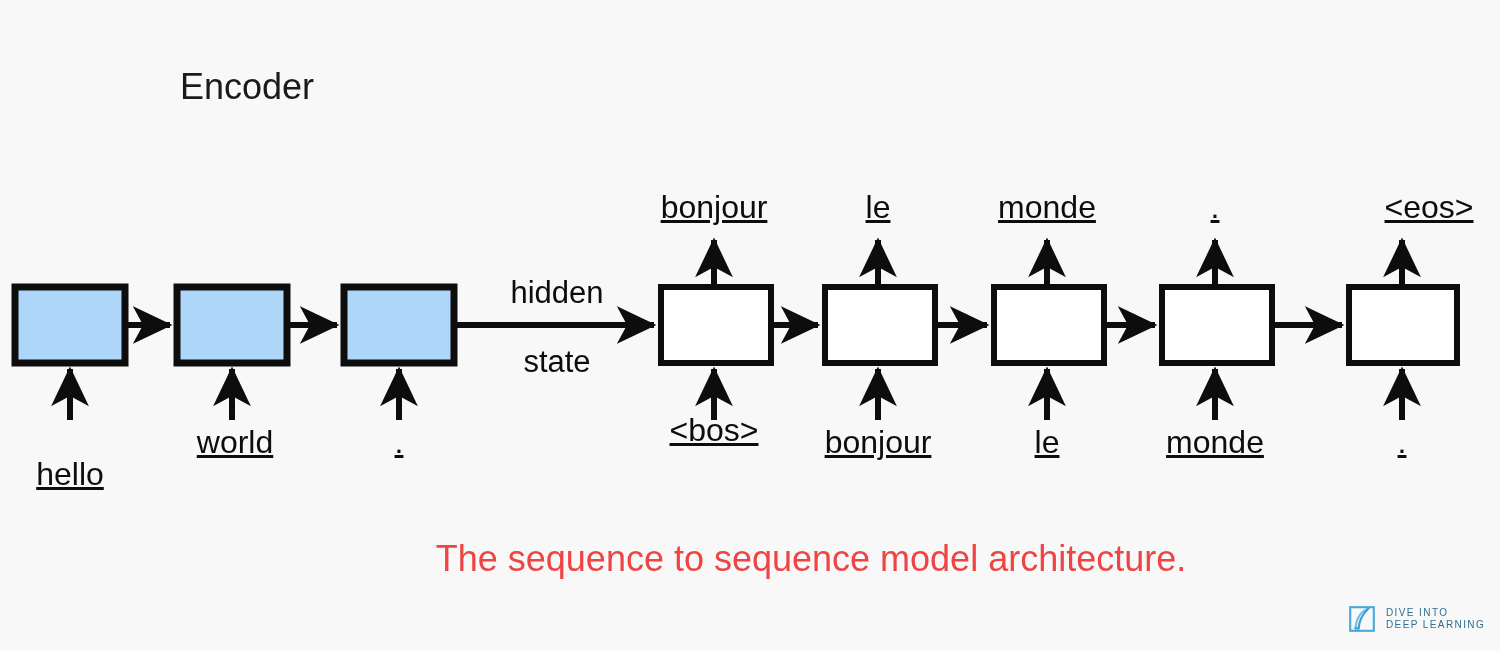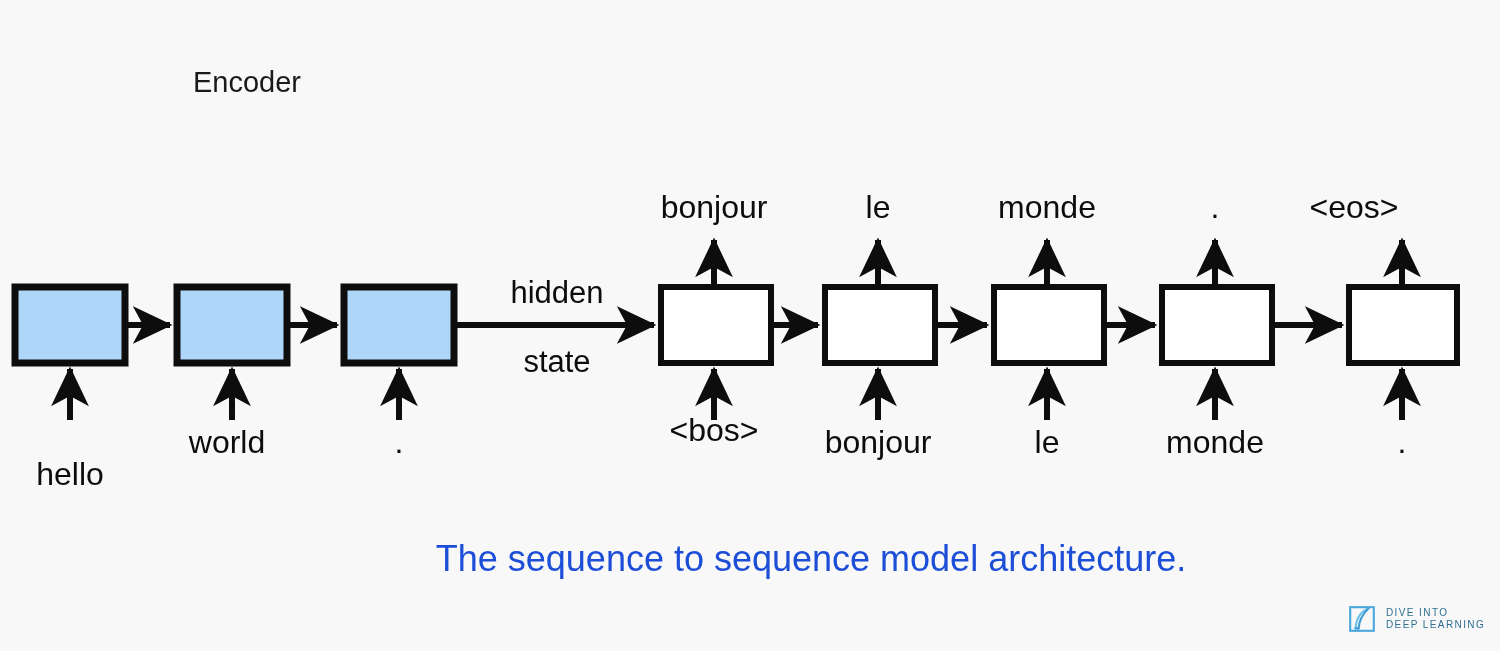--- a/index.html
+++ b/index.html
@@ -25,37 +25,38 @@
     width: 1500px;
     height: 651px;
   }
   .lbl {
     position: absolute;
     color: #111111;
     white-space: nowrap;
     font-family: "Liberation Sans", "DejaVu Sans", sans-serif;
   }
   .section-title {
-    font-size: 29px;
+    font-size: 36px;
     color: #1a1a1a;
     transform: translateX(-50%);
   }
   .token {
     font-size: 32px;
     color: #0d0d0d;
     transform: translateX(-50%);
+    text-decoration: underline;
   }
   .flow-label {
     font-size: 31px;
     color: #0d0d0d;
     transform: translateX(-50%);
   }
   .caption {
     font-size: 36px;
-    color: #1d4ed8;
+    color: #ef4444;
     transform: translateX(-50%);
     text-align: right;
   }
   .logo {
     position: absolute;
     display: flex;
     align-items: center;
     gap: 9px;
   }
   .logo-text {
@@ -126,34 +127,34 @@
       <line x1="1402" y1="285" x2="1402" y2="240"></line>
     </g>
   </svg>
 
   <div class="lbl section-title" style="left:247px; top:66px;">Encoder</div>
 
   <div class="lbl flow-label" style="left:557px; top:275px;">hidden</div>
   <div class="lbl flow-label" style="left:557px; top:344px;">state</div>
 
   <div class="lbl token" style="left:70px; top:424px;margin-top:32px;">hello</div>
-  <div class="lbl token" style="left:227px; top:424px;">world</div>
+  <div class="lbl token" style="left:235px; top:424px;">world</div>
   <div class="lbl token" style="left:399px; top:424px;">.</div>
 
   <div class="lbl token" style="left:714px; top:412px;">&lt;bos&gt;</div>
   <div class="lbl token" style="left:878px; top:424px;">bonjour</div>
   <div class="lbl token" style="left:1047px; top:424px;">le</div>
   <div class="lbl token" style="left:1215px; top:424px;">monde</div>
   <div class="lbl token" style="left:1402px; top:424px;">.</div>
 
   <div class="lbl token" style="left:714px; top:189px;">bonjour</div>
   <div class="lbl token" style="left:878px; top:189px;">le</div>
   <div class="lbl token" style="left:1047px; top:189px;">monde</div>
   <div class="lbl token" style="left:1215px; top:189px;">.</div>
-  <div class="lbl token" style="left:1354px; top:189px;">&lt;eos&gt;</div>
+  <div class="lbl token" style="left:1429px; top:189px;">&lt;eos&gt;</div>
 
   <div class="lbl caption" style="left:811px; top:538px;">The sequence to sequence model architecture.</div>
 
   <div class="logo" style="left:1347px; top:604px;justify-content:center;">
     <svg width="30" height="30" viewBox="0 0 30 30">
       <rect x="3.2" y="3.2" width="23.6" height="23.6" fill="none" stroke="#49a7dc" stroke-width="2.1"></rect>
       <path d="M8.5,24.4 C9.2,14.2 13.4,7.6 21.4,4.4" fill="none" stroke="#6fc1e8" stroke-width="2.1" stroke-linecap="round"></path>
       <path d="M21.4,4.4 C15.2,10.4 12.0,17.4 11.6,24.4" fill="none" stroke="#3f9fd4" stroke-width="2.1" stroke-linecap="round"></path>
       <path d="M8.5,24.4 L11.6,24.4" fill="none" stroke="#3f9fd4" stroke-width="2.1" stroke-linecap="round"></path>
     </svg>

